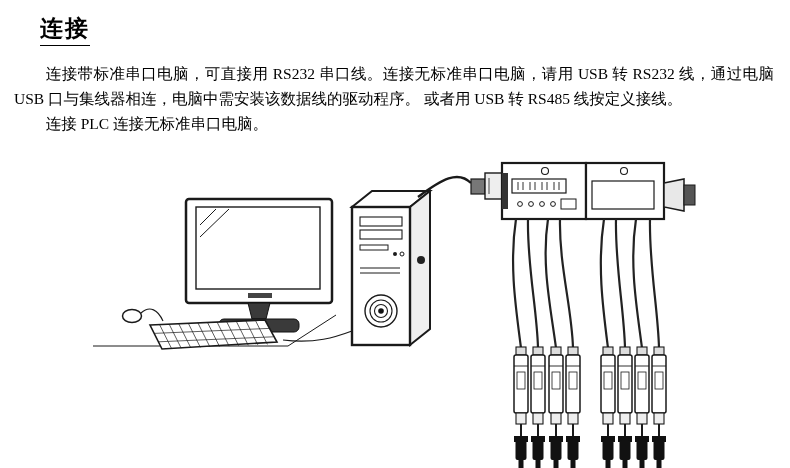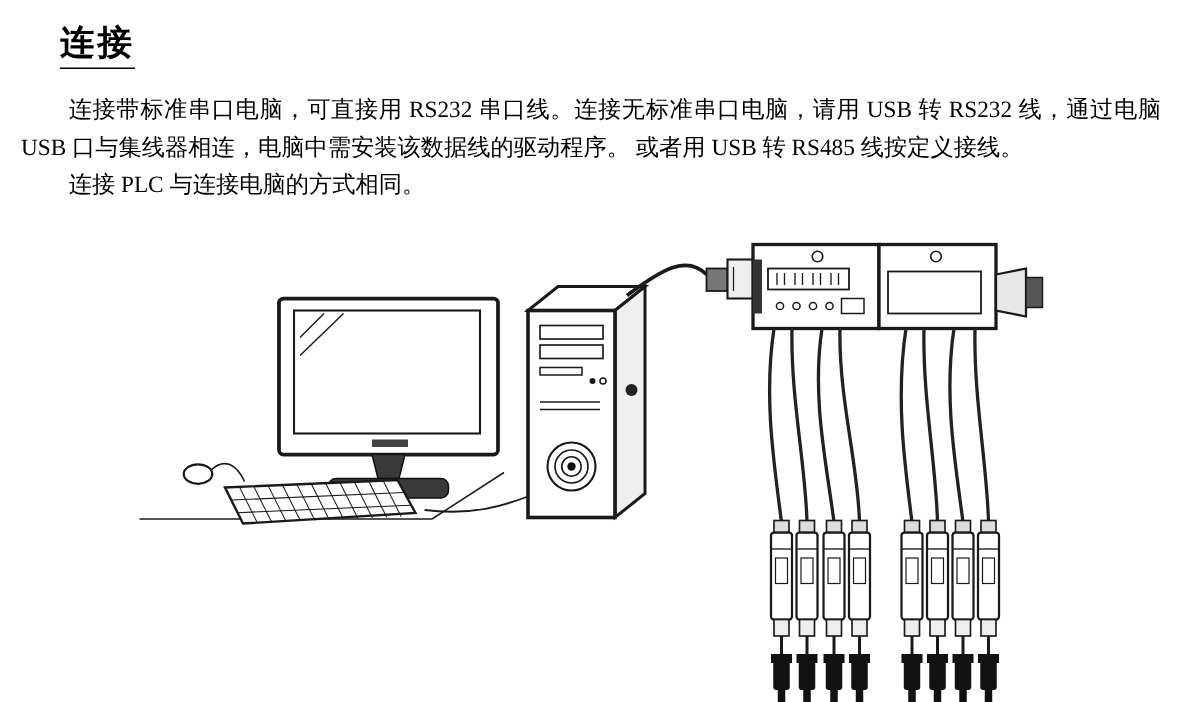--- a/index.html
+++ b/index.html
@@ -33,21 +33,21 @@
 </style>
 </head>
 <body>
 
 <div class="page">
 
   <h1 class="title"><span class="u">连接</span></h1>
 
   <div class="content">
     <p>连接带标准串口电脑，可直接用 RS232 串口线。连接无标准串口电脑，请用 USB 转 RS232 线，通过电脑 USB 口与集线器相连，电脑中需安装该数据线的驱动程序。 或者用 USB 转 RS485 线按定义接线。</p>
-    <p>连接 PLC 与连接电脑的方式相同。</p>
+    <p>连接 PLC 连接无标准串口电脑。</p>
   </div>
 
   <div class="illustration">
     <svg width="790" height="330" viewBox="0 138 790 330" xmlns="http://www.w3.org/2000/svg">
 
       <g>
         <line x1="93" y1="333" x2="288" y2="333" stroke="#1a1a1a" stroke-width="1"></line>
         <line x1="288" y1="333" x2="336" y2="302" stroke="#1a1a1a" stroke-width="1"></line>
       </g>
 

